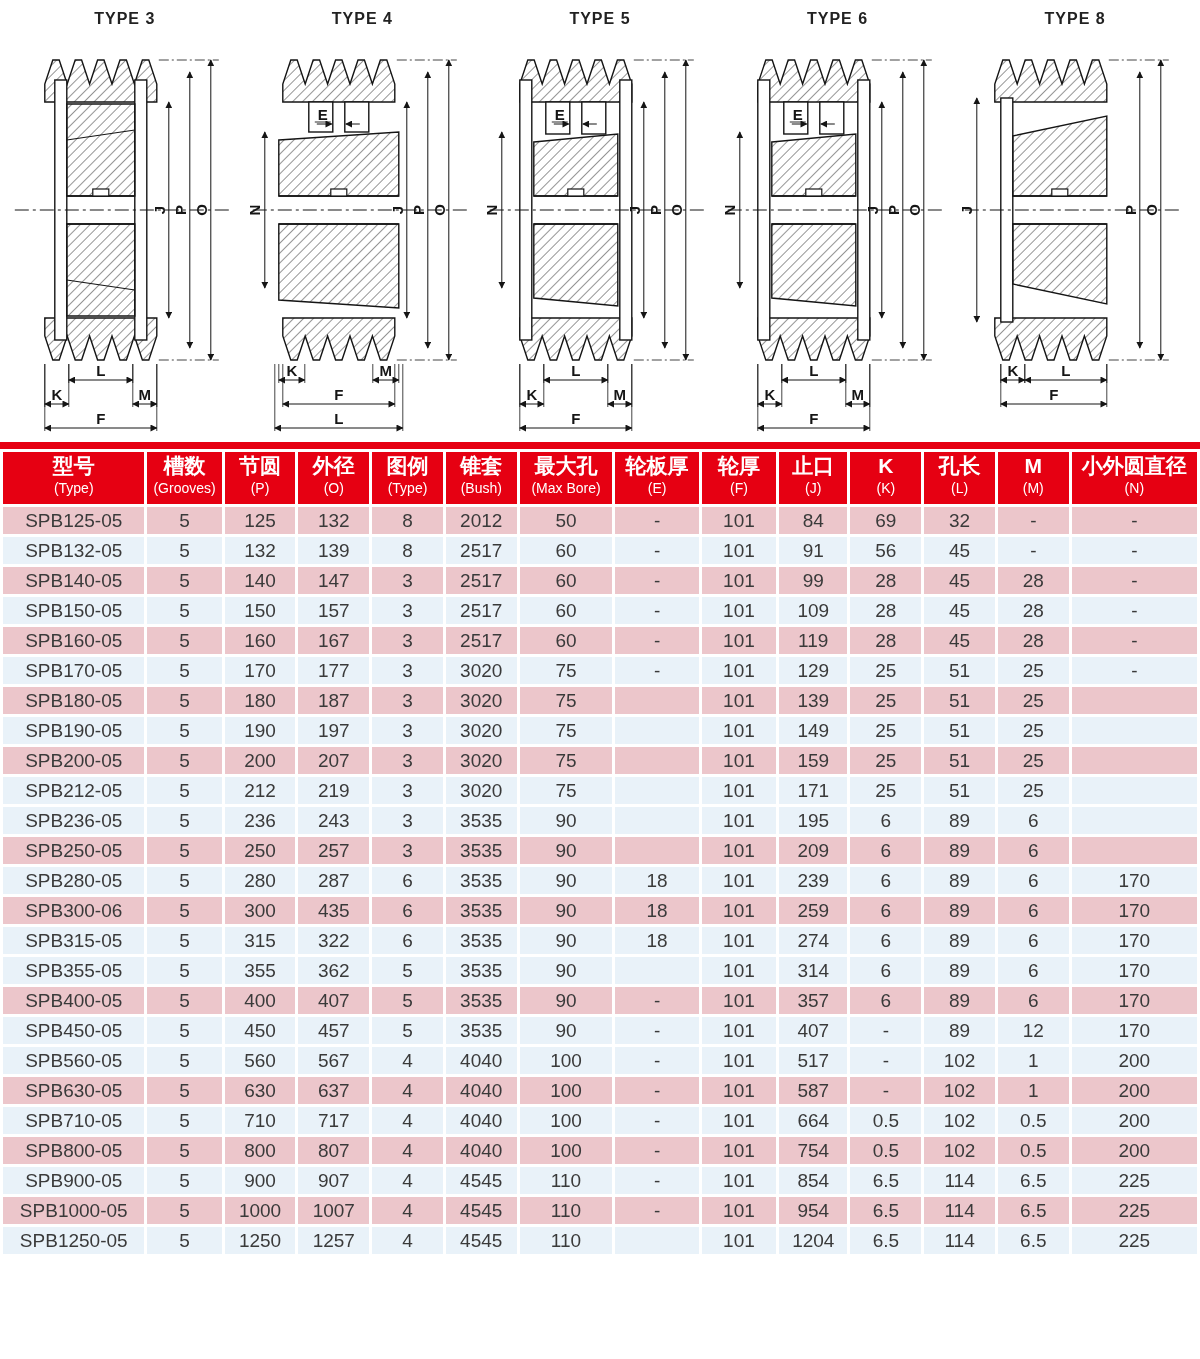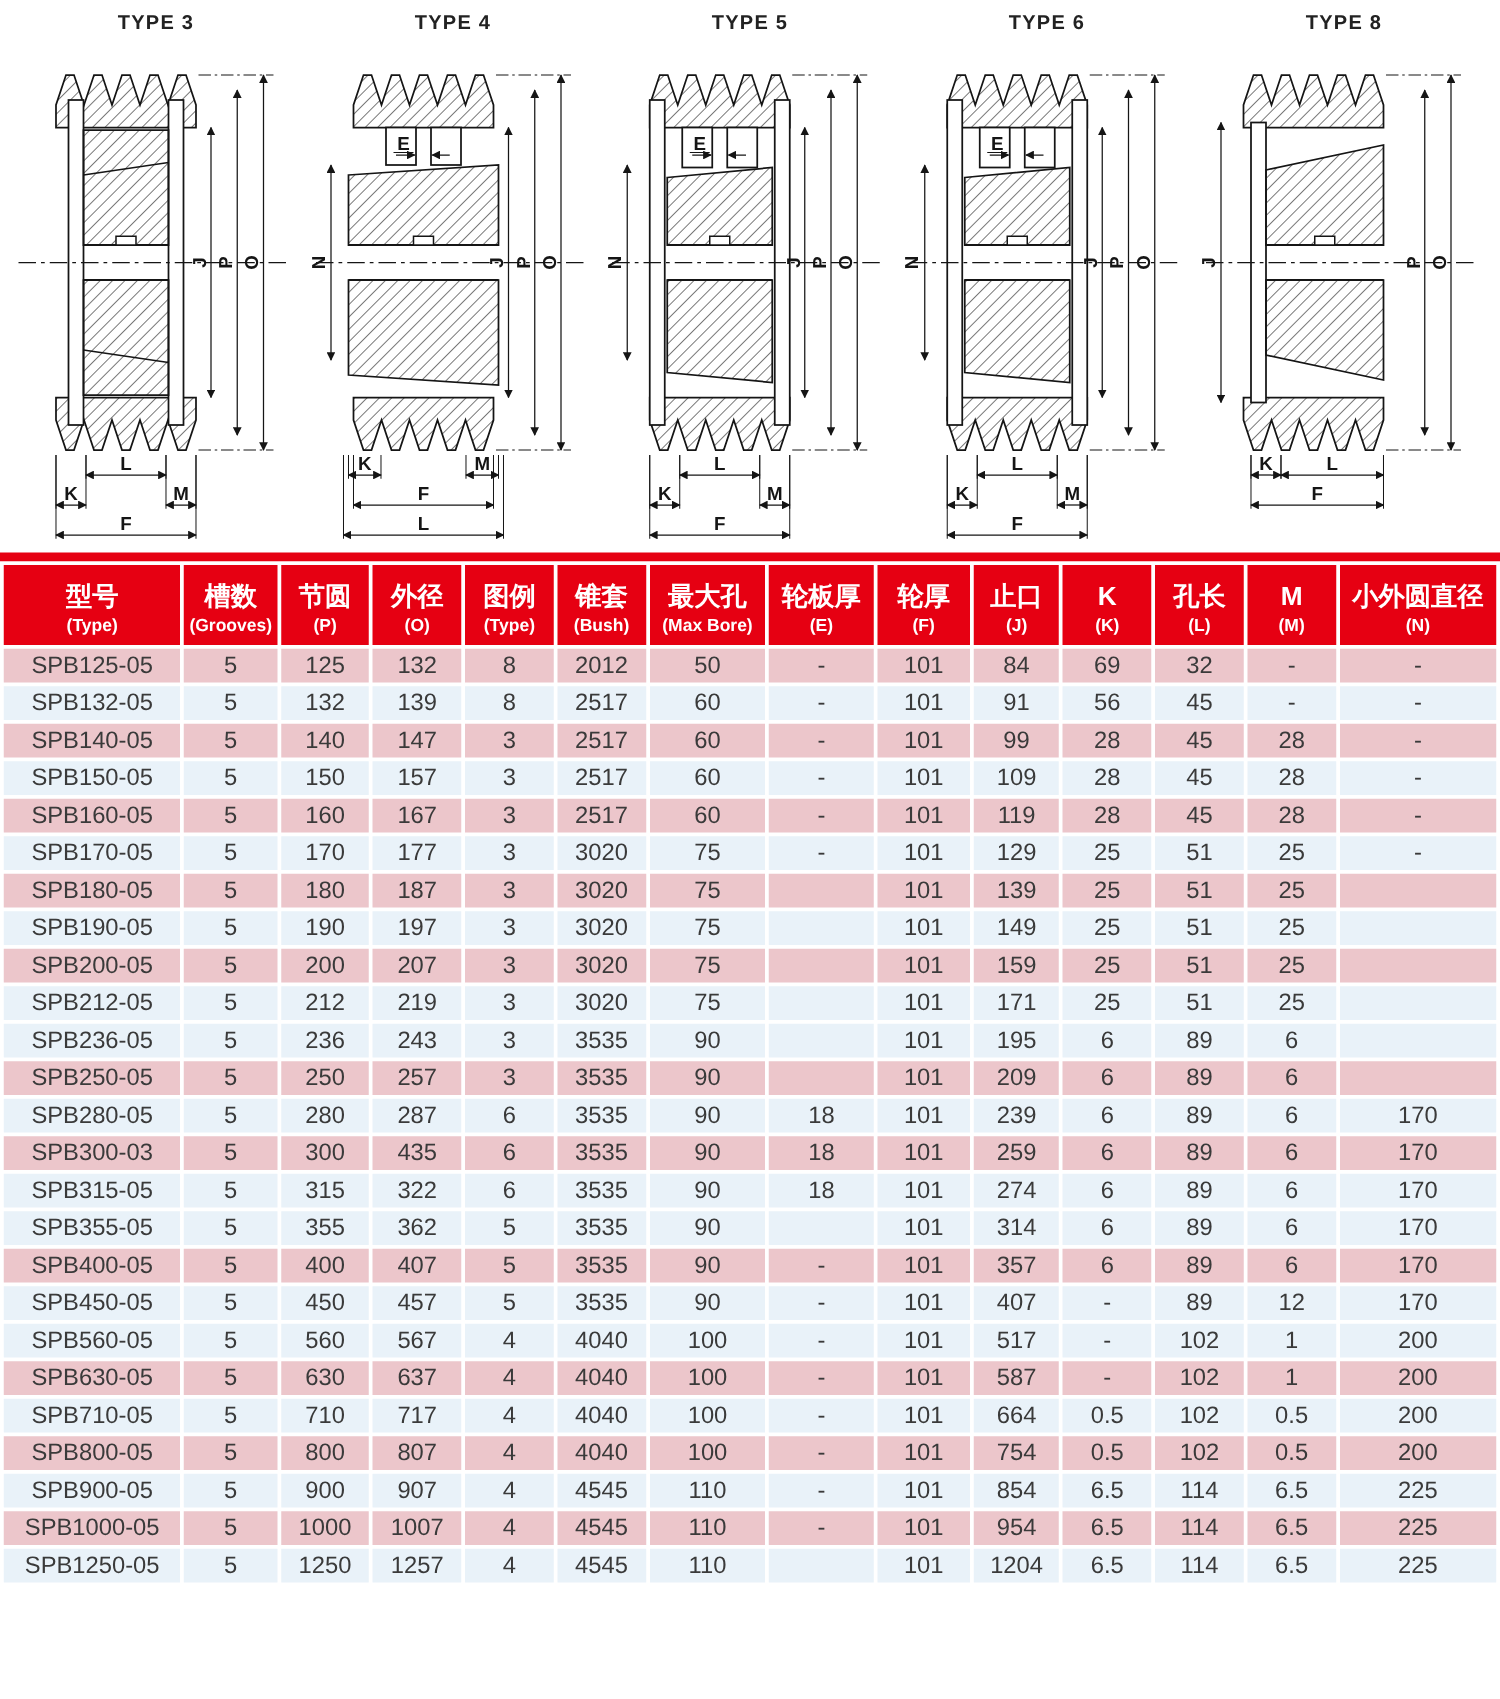--- a/index.html
+++ b/index.html
@@ -21,24 +21,24 @@
   }
   svg.pulley{width:100%;height:412px;display:block;}
   
   .table-wrap{width:1200px;}
   .top-bar{height:7px;background:var(--red);}
   table{
     width:1200px;border-collapse:separate;border-spacing:3px;table-layout:fixed;
   }
   th{
     background:var(--red);color:#fff;vertical-align:middle;
-    padding:13px 0 7px 0;font-weight:bold;
+    padding:1px 0 7px 0;font-weight:bold;
   }
   .h-cn{font-size:21px;line-height:25px;font-weight:bold;}
-  .h-en{font-size:14px;line-height:17px;font-weight:bold;margin-top:2px;}
+  .h-en{font-size:14px;line-height:17px;font-weight:normal;margin-top:2px;}
   td{
     text-align:center;vertical-align:middle;height:27px;
     font-size:19px;color:var(--txt);padding:0;white-space:nowrap;overflow:hidden;
   }
   tr.pink td{background:var(--pink);}
   tr.blue td{background:var(--blue);}
 </style>
 </head>
 <body>
 
@@ -581,21 +581,21 @@
           <td>90</td>
           <td>18</td>
           <td>101</td>
           <td>239</td>
           <td>6</td>
           <td>89</td>
           <td>6</td>
           <td>170</td>
         </tr>
         <tr class="pink">
-          <td>SPB300-03</td>
+          <td>SPB300-06</td>
           <td>5</td>
           <td>300</td>
           <td>435</td>
           <td>6</td>
           <td>3535</td>
           <td>90</td>
           <td>18</td>
           <td>101</td>
           <td>259</td>
           <td>6</td>

